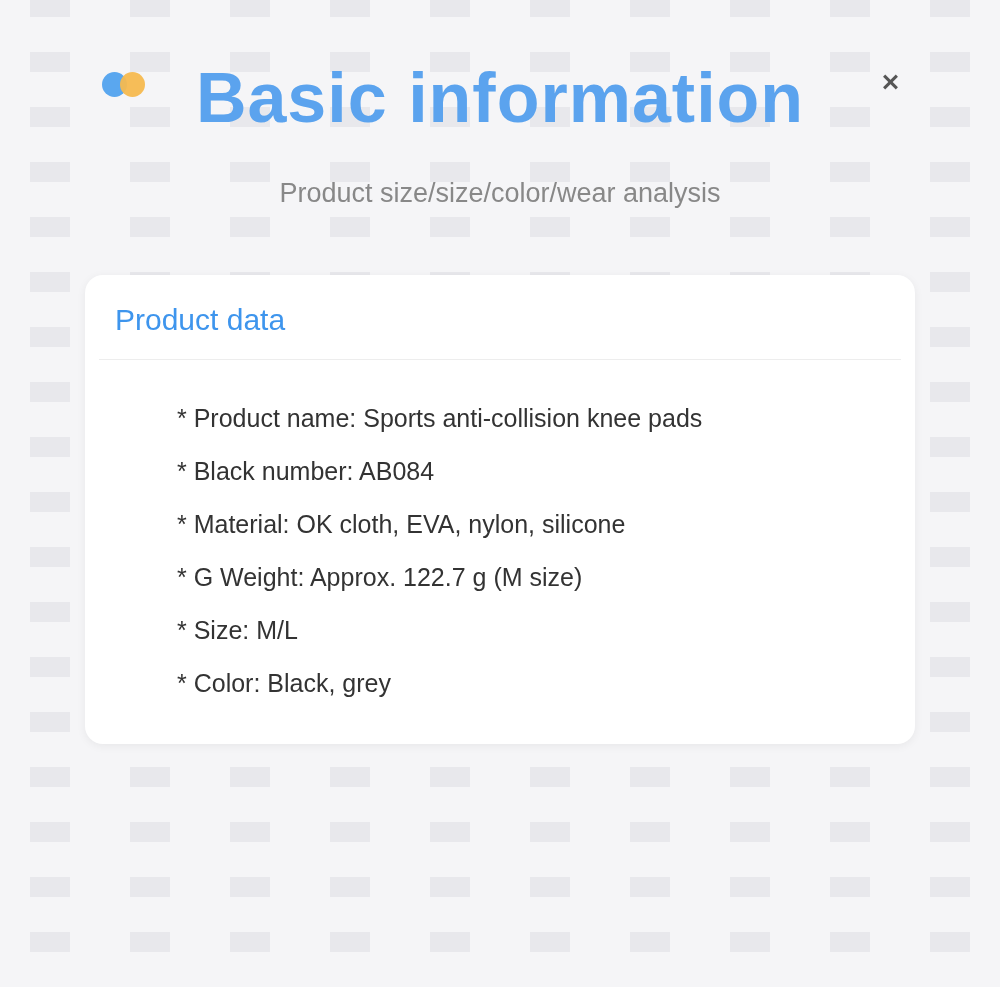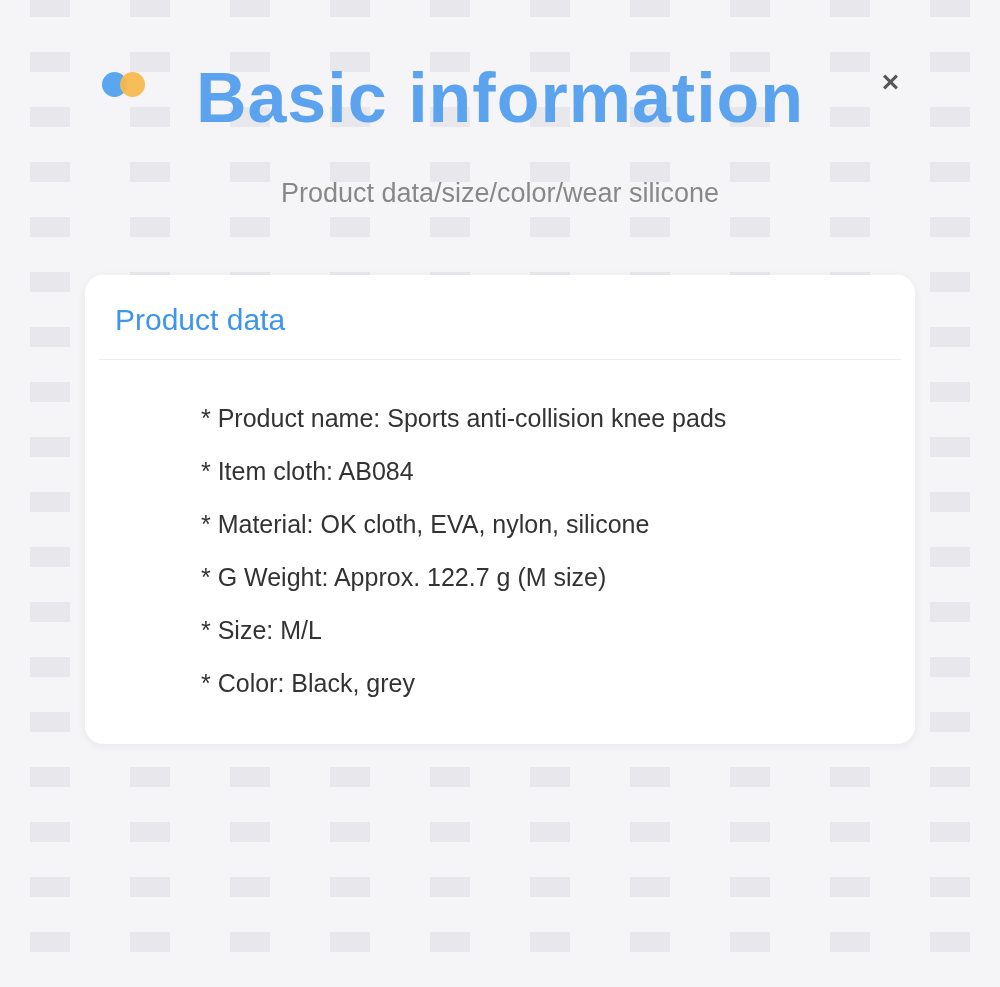--- a/index.html
+++ b/index.html
@@ -121,21 +121,21 @@
       font-weight: 500;
       padding: 0 30px 22px 30px;
     }
     .card hr {
       border: none;
       border-top: 1px solid #ededed;
       margin: 0 14px;
     }
     .product-list {
       margin-top: 44px;
-      padding-left: 116px;
+      padding-left: 92px;
     }
     .product-list .item {
       font-size: 25px;
       color: #333333;
       margin-bottom: 24px;
       font-weight: 400;
     }
     .product-list .item:last-child {
       margin-bottom: 0;
     }
@@ -144,26 +144,26 @@
 <body>
 
 <div class="logo">
   <div class="circ c-blue"></div>
   <div class="circ c-orange"></div>
 </div>
 
 <div class="close-btn"></div>
 
 <h1 class="main-title">Basic information</h1>
-<p class="sub-title">Product data/size/color/wear silicone</p>
+<p class="sub-title">Product size/size/color/wear analysis</p>
 
 <div class="card">
   <div class="card-title">Product data</div>
   <hr>
   <div class="product-list">
     <div class="item">* Product name: Sports anti-collision knee pads</div>
-    <div class="item">* Item cloth: AB084</div>
+    <div class="item">* Black number: AB084</div>
     <div class="item">* Material: OK cloth, EVA, nylon, silicone</div>
     <div class="item">* G Weight: Approx. 122.7 g (M size)</div>
     <div class="item">* Size: M/L</div>
     <div class="item">* Color: Black, grey</div>
   </div>
 </div>
 
 </body></html>

